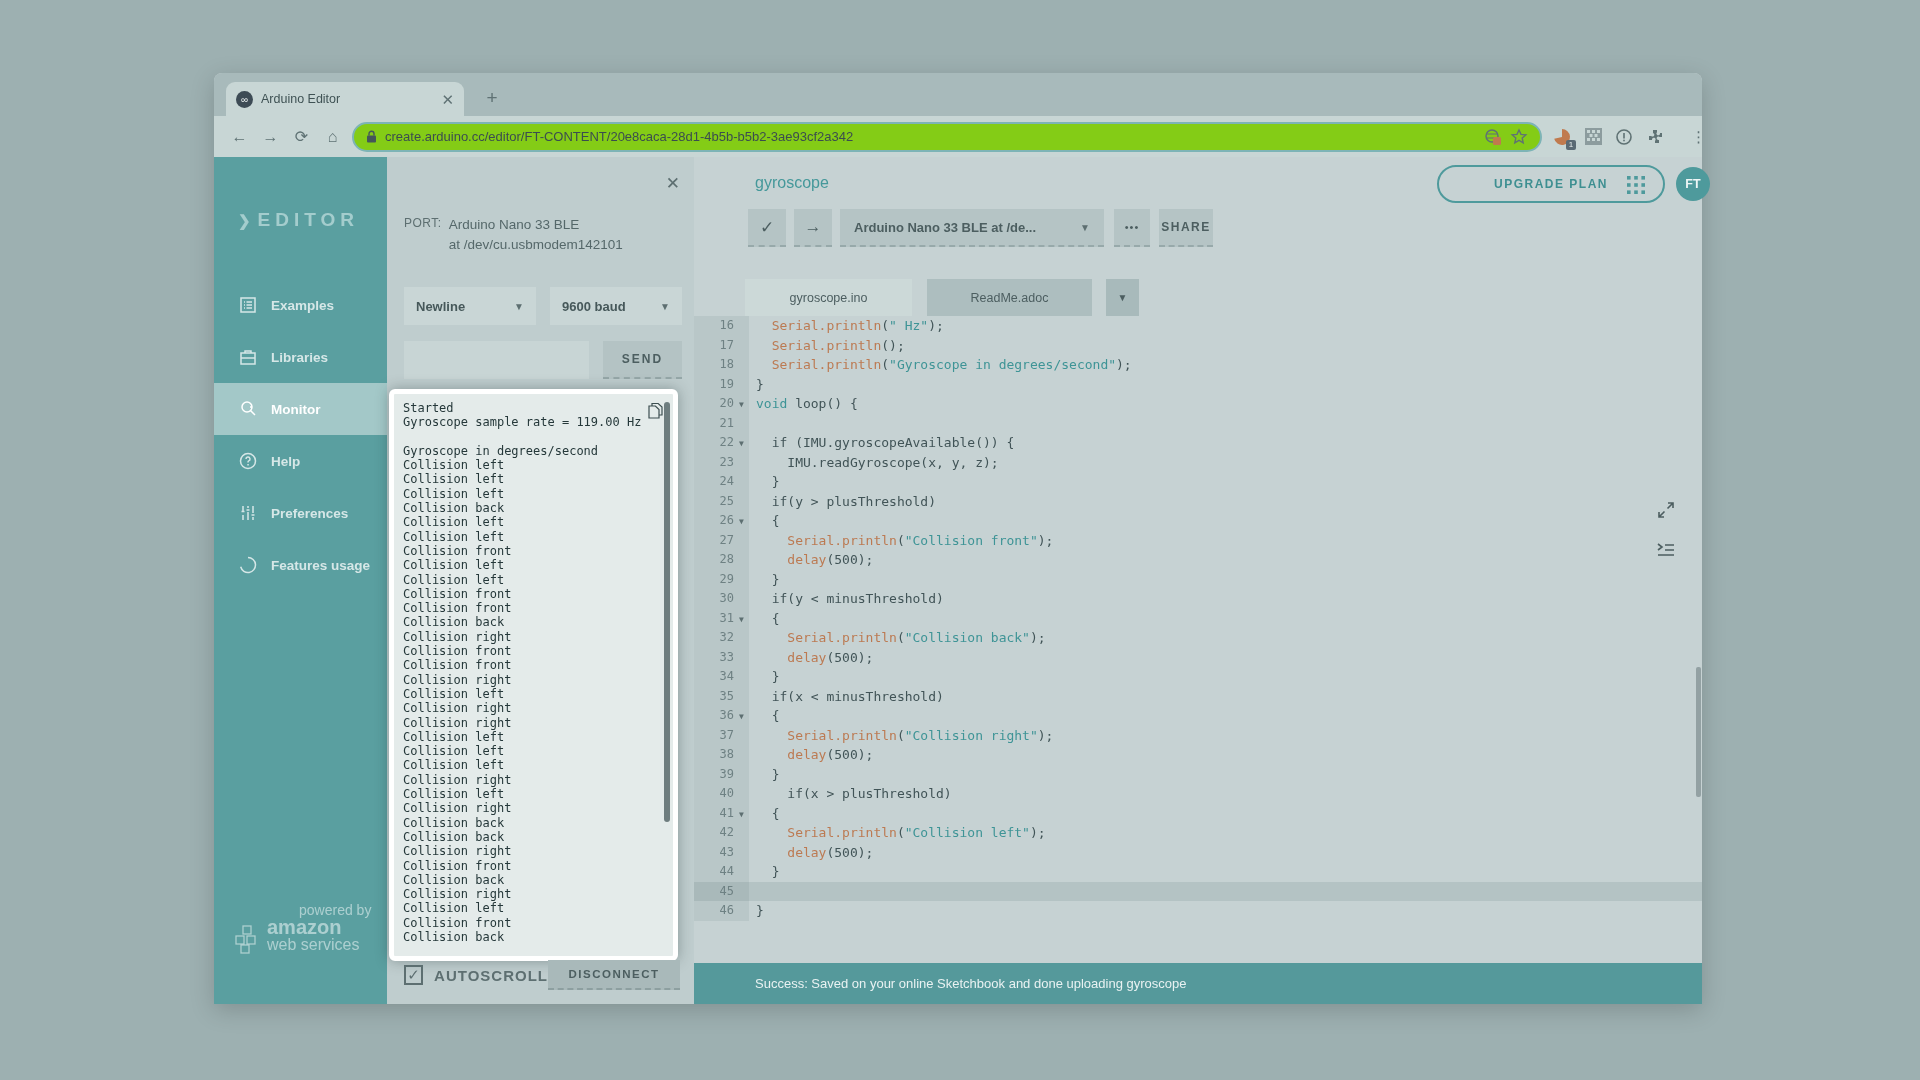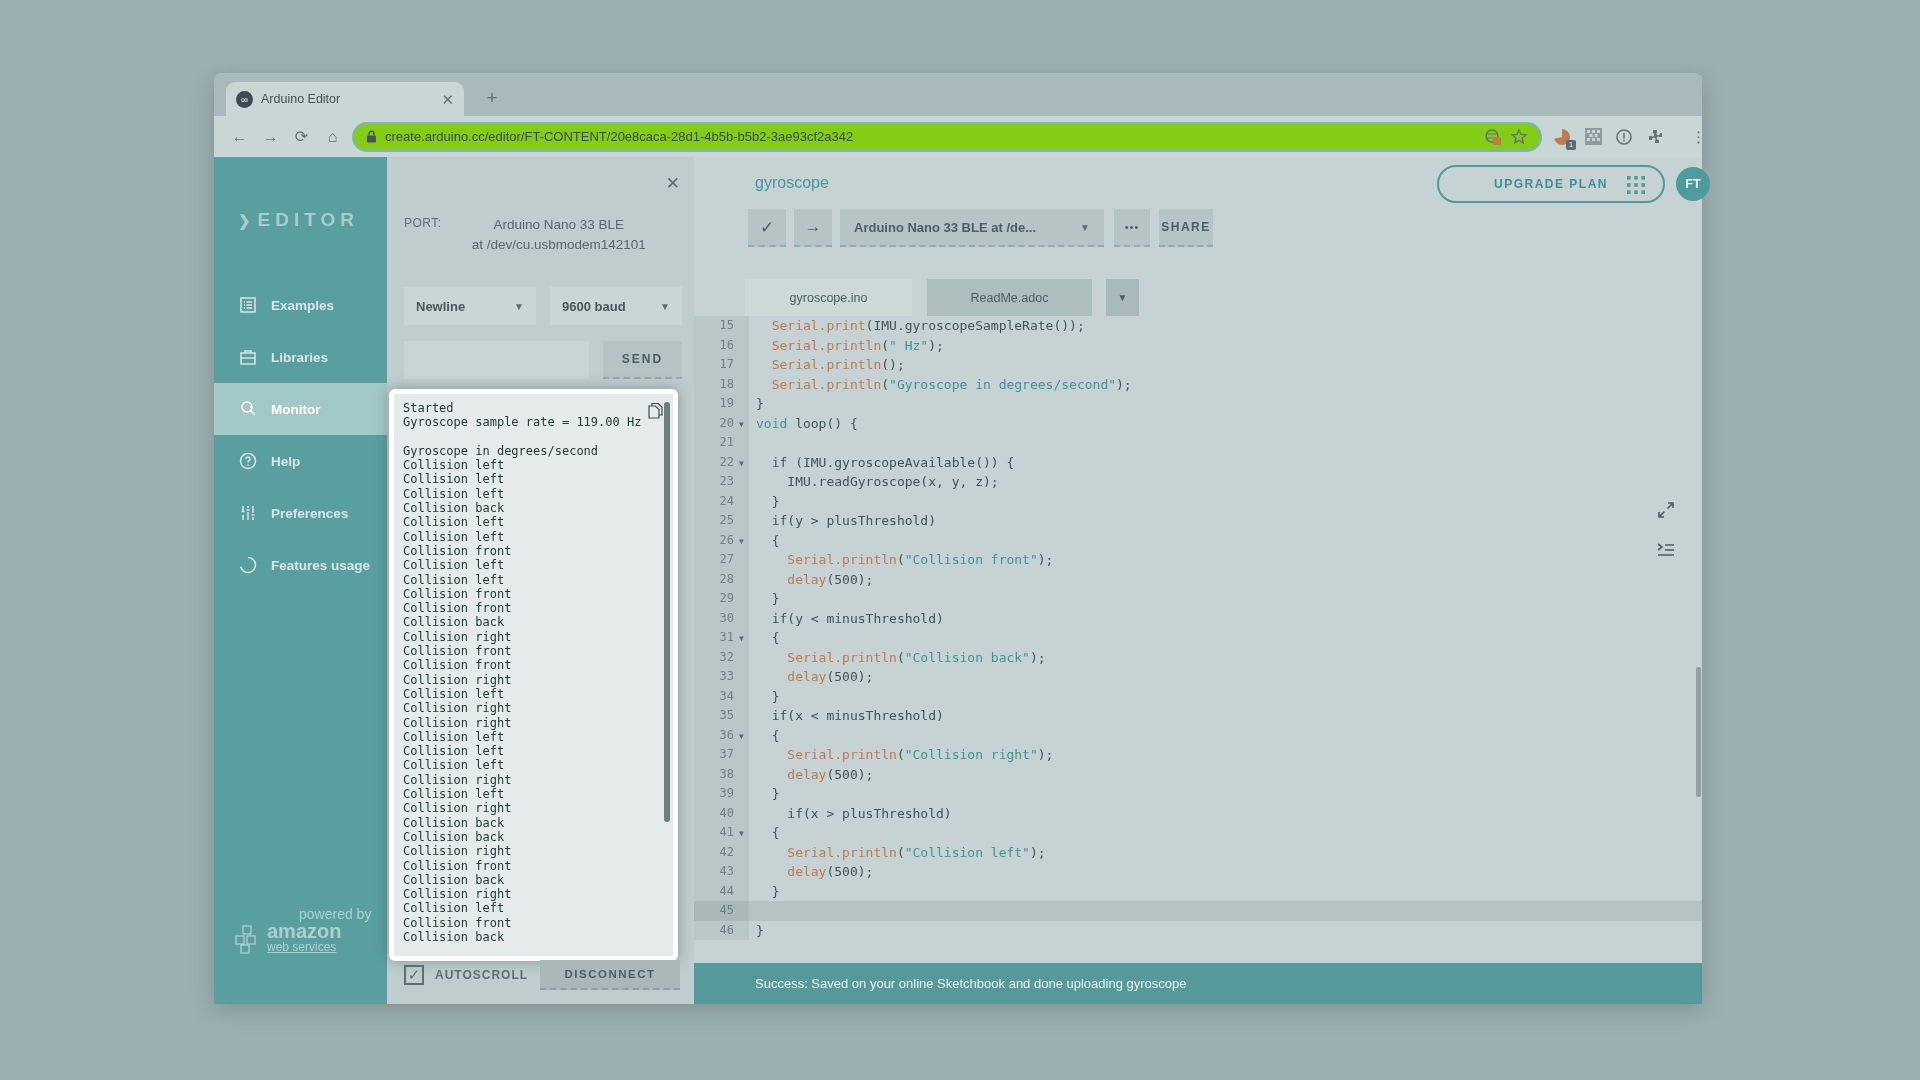--- a/index.html
+++ b/index.html
@@ -38,26 +38,26 @@
   .side-items { position:absolute; top:122px; left:0; right:0; }
   .side-item { height:52px; display:flex; align-items:center; gap:13px; padding-left:24px;
     color:#d6e7e7; font-size:13.5px; font-weight:600; position:relative; }
   .side-item svg { flex:none; }
   .side-item.sel { background:#a3c8c8; color:#ffffff; }
   .side-item.sel::after { content:""; position:absolute; right:-10px; top:50%; margin-top:-10px;
     border-top:10px solid transparent; border-bottom:10px solid transparent; border-left:10px solid #a3c8c8; }
   .aws { position:absolute; left:20px; bottom:50px; color:rgba(222,238,238,.62); display:flex; gap:7px; align-items:flex-end; }
   .aws-txt .l1 { font-size:14px;padding-left:32px; }
   .aws-txt .l2 { font-size:20px; font-weight:bold; line-height:.9; }
-  .aws-txt .l3 { font-size:12px;text-decoration:underline; }
+  .aws-txt .l3 { font-size:16px; }
 
   
   .panel { width:307px; background:#bfcdce; position:relative; flex:none; }
   .panel-close { position:absolute; top:16px; right:14px; font-size:17px; color:#5d6f71; }
-  .portrow { position:absolute; top:58px; left:17px; display:flex; gap:30px;text-align:center; }
+  .portrow { position:absolute; top:58px; left:17px; display:flex; gap:7px; }
   .portlabel { font-size:12px; color:#5d6f71; letter-spacing:.5px; padding-top:1px; }
   .portname { font-size:13.5px; color:#55686a; line-height:20px; }
   .ddrow { position:absolute; top:130px; left:17px; display:flex; gap:14px; }
   .dd { width:132px; height:38px; background:#c9d6d6; display:flex; align-items:center;
     padding:0 12px; font-size:13px; color:#46585a; font-weight:600; }
   .dd .caret { margin-left:auto; font-size:10px; color:#5d6f71; }
   .sendrow { position:absolute; top:184px; left:17px; display:flex; gap:14px; }
   .sendinput { width:185px; height:38px; background:#c8d5d5; border:none; outline:none; }
   .sendbtn { width:79px; height:38px; background:#b4c3c4; border-bottom:2px dashed #95a7a8;
     font-size:12px; letter-spacing:2px; color:#4c5e60; font-weight:600; display:flex;
@@ -65,21 +65,21 @@
   .monbox { position:absolute; left:2px; top:232px; width:289px; height:572px; background:#e4ebea;
     border:5px solid #ffffff; border-radius:6px; box-shadow:0 0 14px rgba(30,45,46,.35); }
   .monout { position:absolute; left:9px; top:7px; right:14px; bottom:6px; overflow:hidden;
     font-family:"DejaVu Sans Mono", monospace; font-size:12px; line-height:14.3px; color:#25383a;
     white-space:pre; }
   .monscroll { position:absolute; right:3px; top:8px; width:6px; height:420px; background:#6e7d7f; border-radius:3px; }
   .copybtn { position:absolute; right:10px; top:8px; }
   .botrow { position:absolute; bottom:14px; left:17px; right:14px; display:flex; align-items:center; }
   .chk { width:20px; height:20px; border:2px solid #5d6f71; background:transparent; display:flex;
     align-items:center; justify-content:center; color:#5d6f71; font-size:15px; }
-  .chklabel { margin-left:11px; font-size:12px; letter-spacing:1px; color:#5d6f71; font-weight:600; }
+  .chklabel { margin-left:11px; font-size:15px; letter-spacing:1px; color:#5d6f71; font-weight:600; }
   .discbtn { margin-left:auto; width:140px; height:30px; background:#a9b9ba; border-bottom:2px dashed #8d9fa0;
     display:flex; align-items:center; justify-content:center; font-size:11.5px; letter-spacing:1.5px;
     color:#4c5e60; font-weight:600; }
 
   
   .editor { width:1008px; position:relative; background:#c6d2d3; flex:none; }
   .sk-title { position:absolute; left:61px; top:17px; font-size:16px; color:#45989a; }
   .upgrade { position:absolute; left:743px; top:8px; width:228px; height:38px; border:2px solid #4e9a9c;
     border-radius:19px; display:flex; align-items:center; justify-content:center; font-size:12px;
     font-weight:bold; letter-spacing:1.5px; color:#3e8f91; }
@@ -390,27 +390,20 @@
         <div class="ftab inactive">ReadMe.adoc</div>
         <div class="ftab caretbtn">
             <span>▼</span>
           </div>
       </div>
 
       <div class="codearea">
         <div id="code-lines">
             <div class="cl">
               <div class="gut">
-                <span class="num">15</span>
-                <span class="fold"></span>
-              </div>
-              <div class="src"><span class="tk-p">  </span><span class="tk-fn">Serial.print</span><span class="tk-p">(IMU.gyroscopeSampleRate());</span></div>
-            </div>
-            <div class="cl">
-              <div class="gut">
                 <span class="num">16</span>
                 <span class="fold"></span>
               </div>
               <div class="src"><span class="tk-p">  </span><span class="tk-fn">Serial.println</span><span class="tk-p">(</span><span class="tk-s">" Hz"</span><span class="tk-p">);</span></div>
             </div>
             <div class="cl">
               <div class="gut">
                 <span class="num">17</span>
                 <span class="fold"></span>
               </div>

